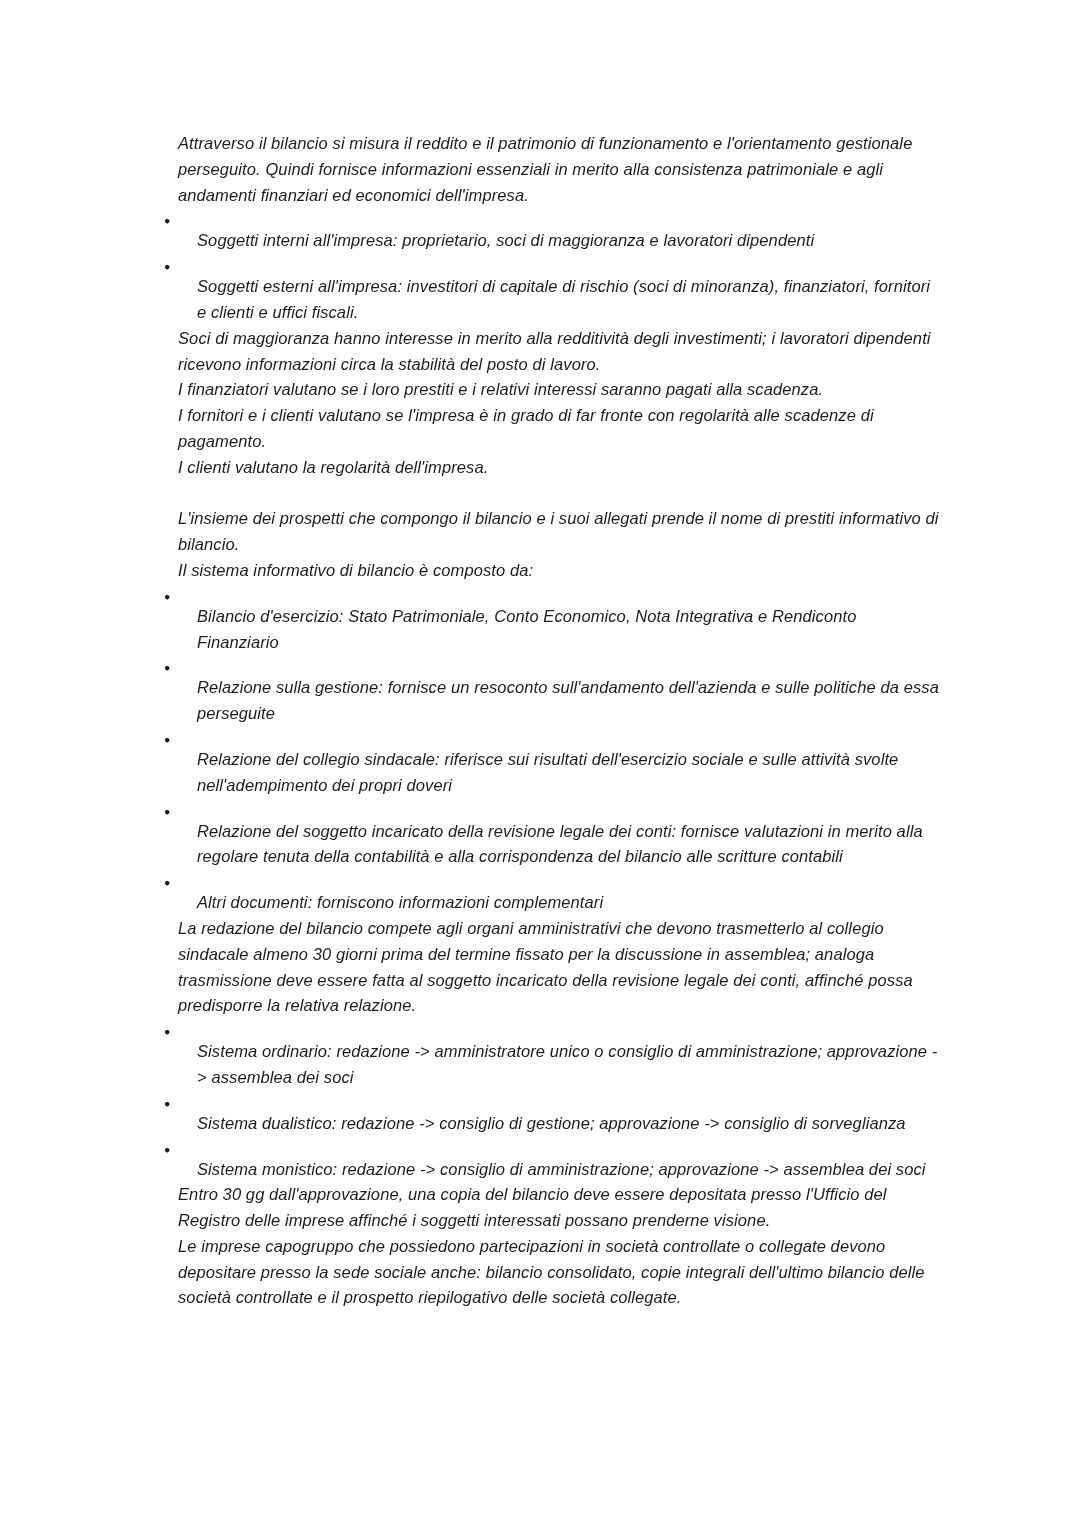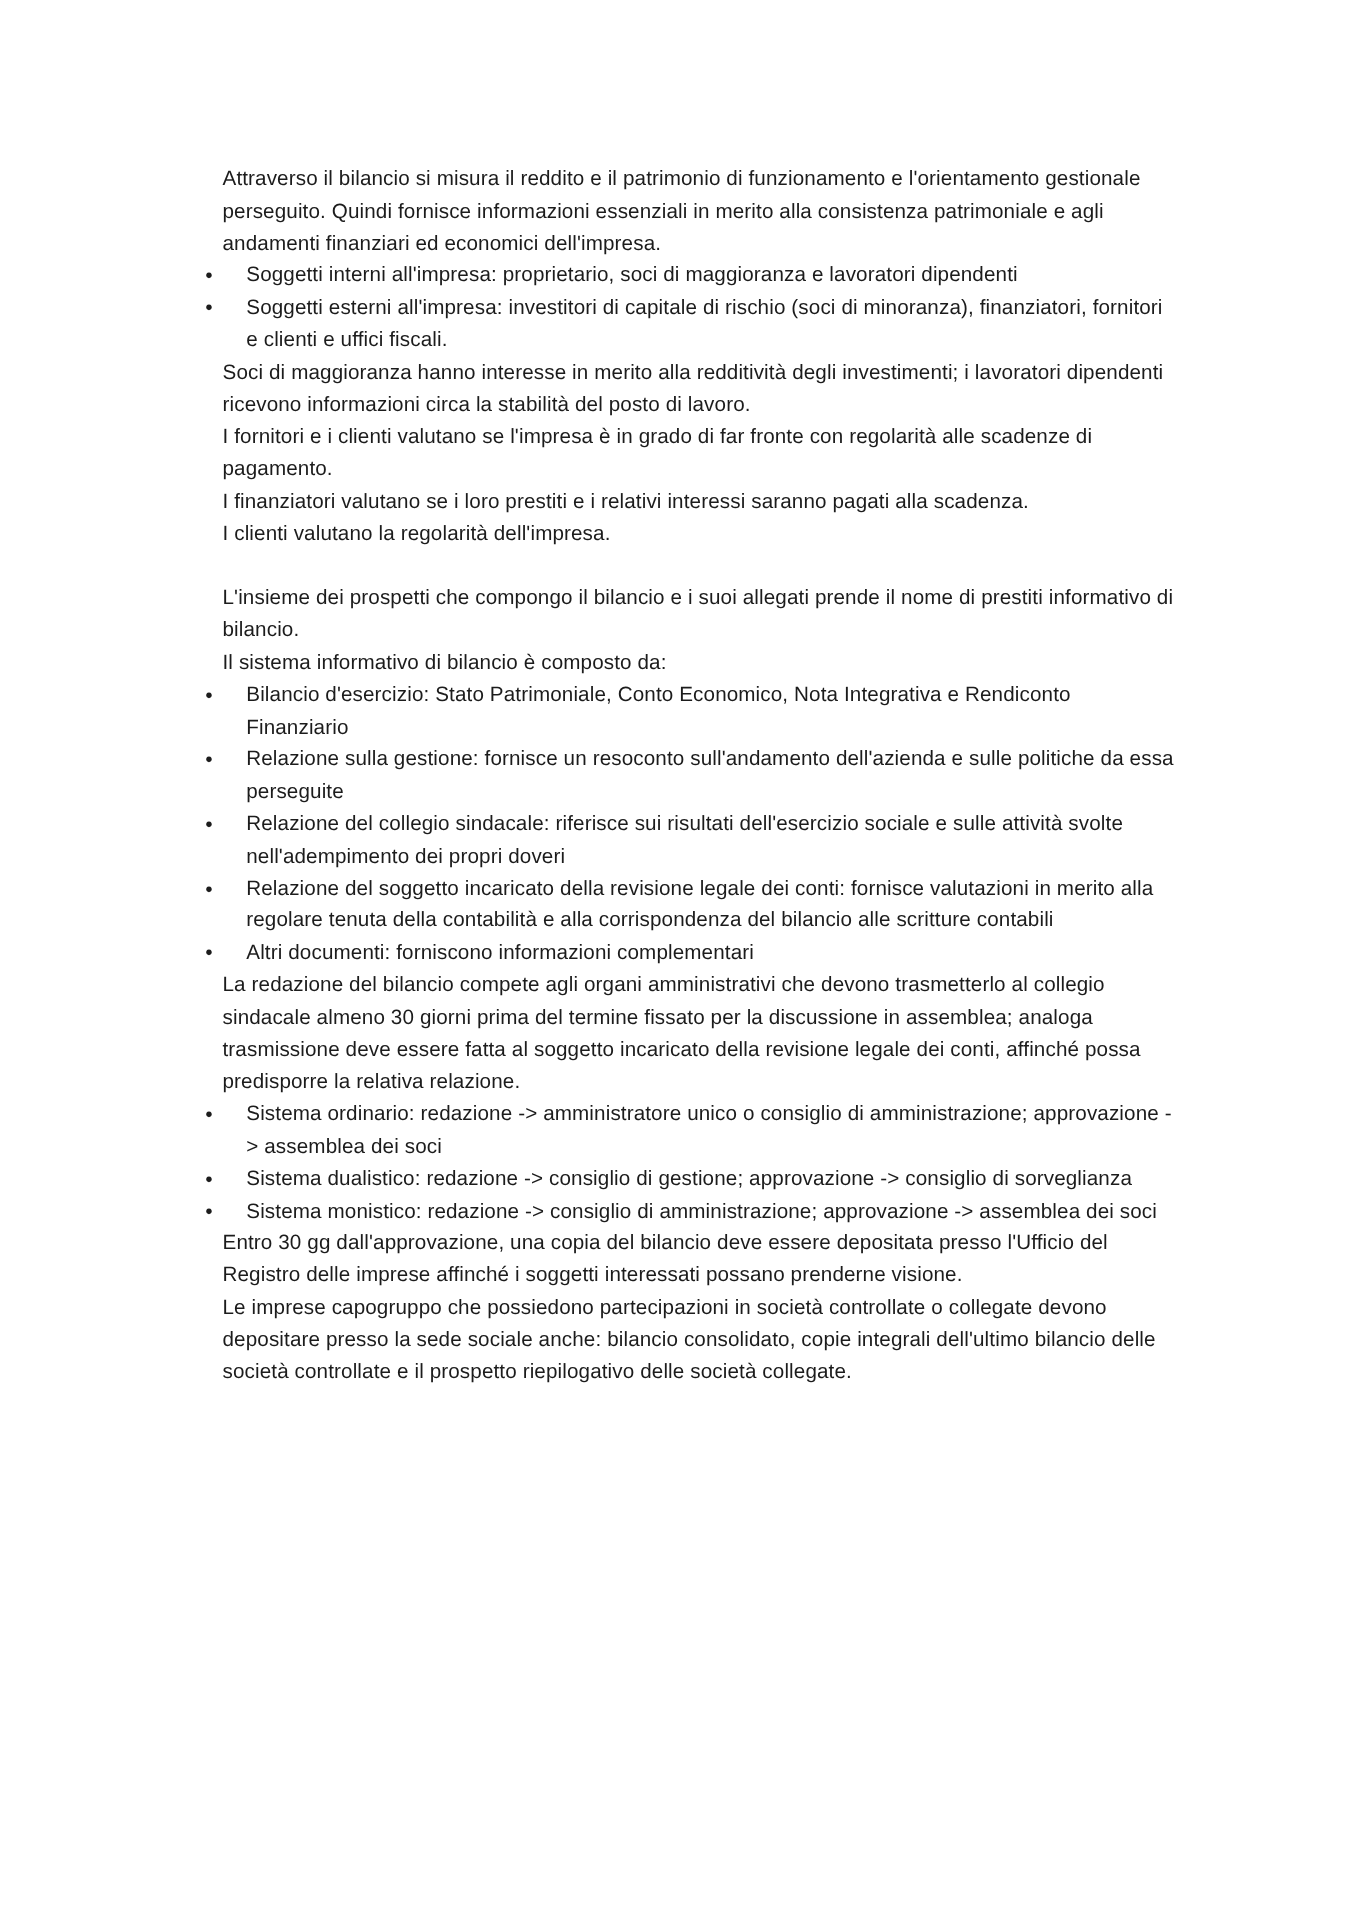--- a/index.html
+++ b/index.html
@@ -20,62 +20,64 @@
     top: 131px;
     left: 178px;
     width: 764px;
   }
   .block {
     font-size: 16.5px;
     line-height: 25.8px;
     margin: 0;
     font-weight: 400;
     letter-spacing: 0.1px;
+    font-style: italic;
   }
   .paragraph { }
   .heading {
     
   }
   .bullet {
     display: flex;
     align-items: flex-start;
   }
   .bullet .marker {
     flex: 0 0 33px;
     margin-left: -15px;
     font-size: 10.5px;
     line-height: 25.8px;
     color: #1c1c1c;
     text-align: left;
     padding-left: 1px;
   }
   .bullet .bullet-text {
     flex: 1 1 auto;
+    margin-top: 20px;
   }
   .spacer {
     height: 25.8px;
   }
 </style>
 </head>
 <body>
 
 <div class="page">
   <div id="doc-body">
       <div class="block paragraph">Attraverso il bilancio si misura il reddito e il patrimonio di funzionamento e l'orientamento gestionale perseguito. Quindi fornisce informazioni essenziali in merito alla consistenza patrimoniale e agli andamenti finanziari ed economici dell'impresa.</div>
       <div class="block bullet">
         <span class="marker">●</span>
         <span class="bullet-text">Soggetti interni all'impresa: proprietario, soci di maggioranza e lavoratori dipendenti</span>
       </div>
       <div class="block bullet">
         <span class="marker">●</span>
         <span class="bullet-text">Soggetti esterni all'impresa: investitori di capitale di rischio (soci di minoranza), finanziatori, fornitori e clienti e uffici fiscali.</span>
       </div>
       <div class="block paragraph">Soci di maggioranza hanno interesse in merito alla redditività degli investimenti; i lavoratori dipendenti ricevono informazioni circa la stabilità del posto di lavoro.</div>
+      <div class="block paragraph">I finanziatori valutano se i loro prestiti e i relativi interessi saranno pagati alla scadenza.</div>
       <div class="block paragraph">I fornitori e i clienti valutano se l'impresa è in grado di far fronte con regolarità alle scadenze di pagamento.</div>
-      <div class="block paragraph">I finanziatori valutano se i loro prestiti e i relativi interessi saranno pagati alla scadenza.</div>
       <div class="block paragraph">I clienti valutano la regolarità dell'impresa.</div>
       <div class="block spacer"></div>
       <div class="block paragraph">L'insieme dei prospetti che compongo il bilancio e i suoi allegati prende il nome di prestiti informativo di bilancio.</div>
       <div class="block paragraph">Il sistema informativo di bilancio è composto da:</div>
       <div class="block bullet">
         <span class="marker">●</span>
         <span class="bullet-text">Bilancio d'esercizio: Stato Patrimoniale, Conto Economico, Nota Integrativa e Rendiconto Finanziario</span>
       </div>
       <div class="block bullet">
         <span class="marker">●</span>

